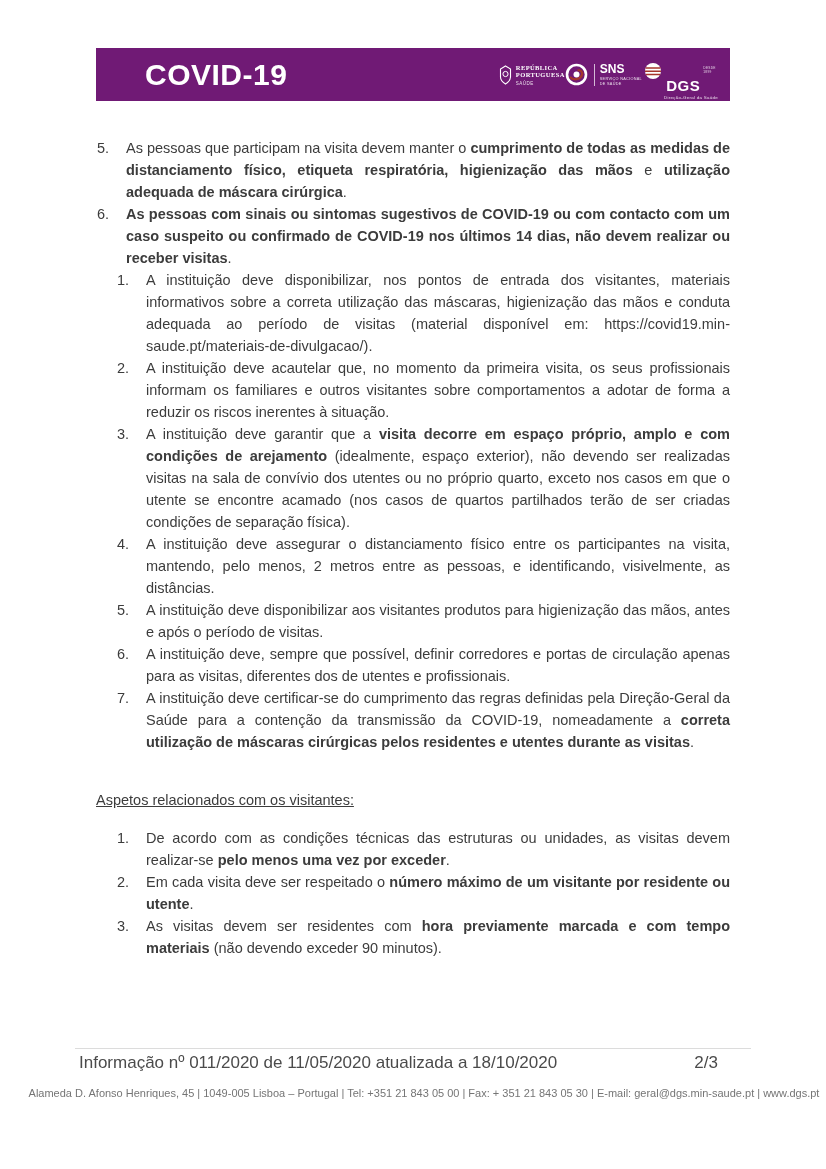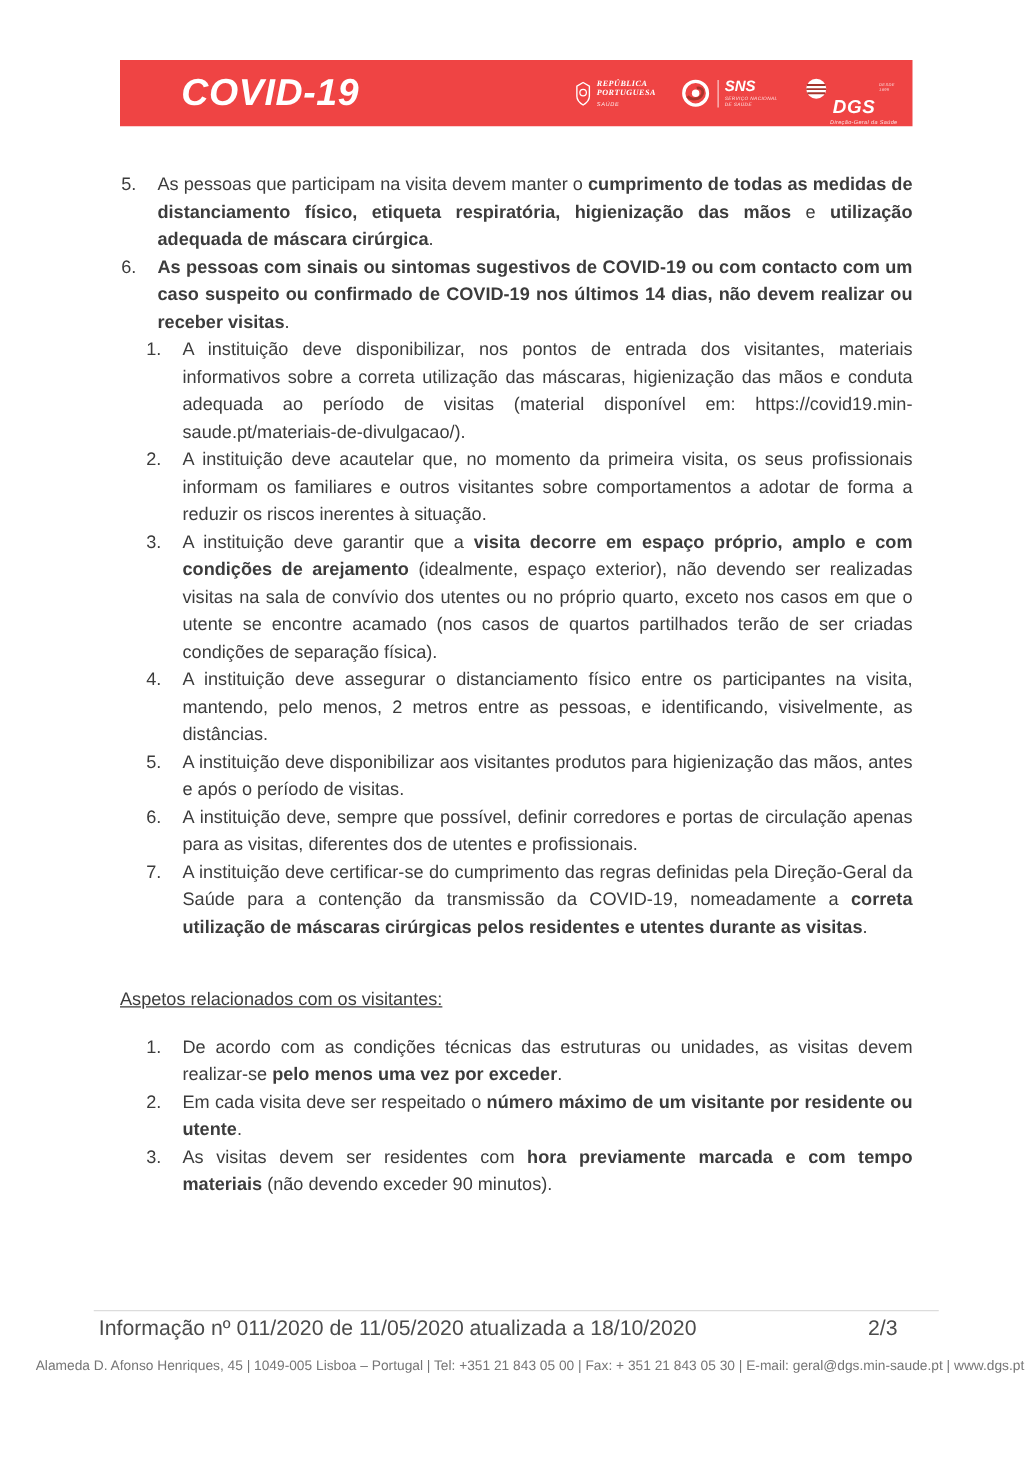--- a/index.html
+++ b/index.html
@@ -12,21 +12,21 @@
 
   
   .banner {
     position:absolute; left:96px; top:48px; width:634px; height:53px;
     display:flex; align-items:center;
   }
   .banner-title {
     color:#ffffff; font-weight:bold; font-size:30px; margin-left:49px;
     letter-spacing:0.5px; line-height:1;
   }
-  .logos { margin-left:auto; margin-right:12px; display:flex; align-items:center; gap:20px; }
+  .logos { margin-left:auto; margin-right:12px; display:flex; align-items:center; }
   .logo { display:flex; align-items:center; color:#fff; }
   .logo svg { display:block; }
   .rp-text { margin-left:4px; }
   .rp-line { font-family:"Liberation Serif","DejaVu Serif",serif; font-size:6.5px; font-weight:bold; letter-spacing:0.4px; line-height:7px; }
   .rp-sub { font-size:4.5px; margin-top:3px; opacity:.85; letter-spacing:0.5px; }
   .sns-divider { width:1px; height:22px; background:#fff; opacity:.7; margin:0 5px 0 6px; }
   .sns-text { display:flex; flex-direction:column; }
   .sns-title { font-size:12px; font-weight:bold; line-height:12px; }
   .sns-sub { font-size:3.8px; opacity:.85; line-height:4.5px; margin-top:1.5px; letter-spacing:0.3px; }
   .dgs { display:flex; flex-direction:column; }
@@ -58,21 +58,21 @@
   .footer-address {
     position:absolute; left:11px; top:1087px; width:826px; text-align:center;
     font-size:11px; color:#757575;
   }
 </style>
 </head>
 <body>
 
 <div class="page">
 
-  <div class="banner" style="background-color: #ef4444; font-style: italic;">
+  <div class="banner" style="background-color: #701a75;">
     <div class="banner-title">COVID-19</div>
     <div class="logos">
 
       <div class="logo">
         <span>
           <svg width="13" height="20" viewBox="0 0 13 20" fill="none">
             <path d="M6.5 1 L11.5 4 L11.5 12 C11.5 15 9 17.5 6.5 19 C4 17.5 1.5 15 1.5 12 L1.5 4 Z" stroke="#ffffff" stroke-width="1.1" fill="none"></path>
             <circle cx="6.5" cy="9" r="2.6" stroke="#ffffff" stroke-width="1" fill="none"></circle>
           </svg>
         </span>

